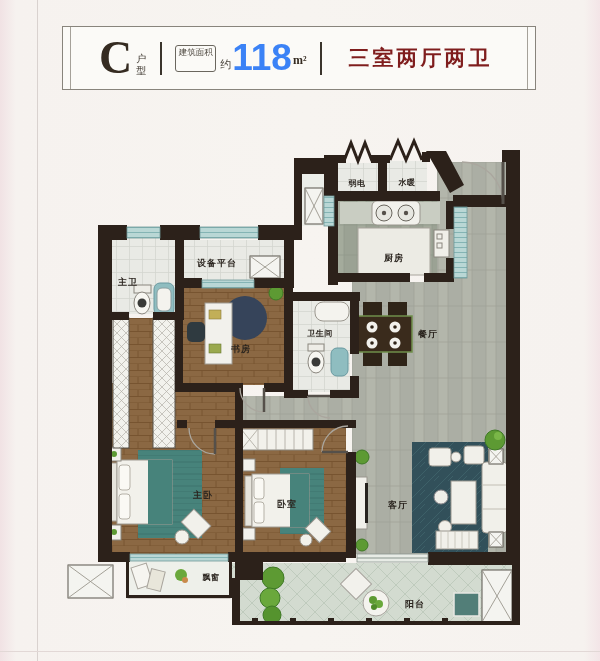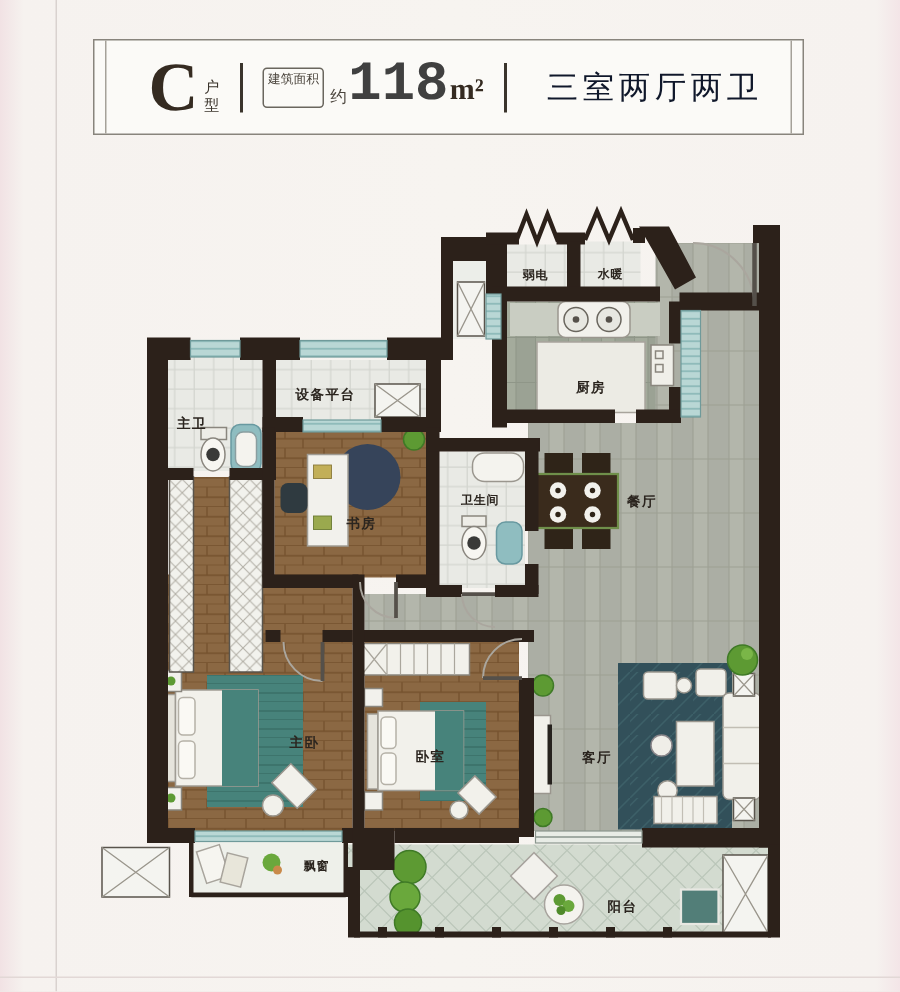--- a/index.html
+++ b/index.html
@@ -19,23 +19,23 @@
     content:"";position:absolute;top:0;bottom:0;width:1px;background:#a5a199;
   }
   .header-box::before{left:7px;} .header-box::after{right:7px;}
   .type-wrap{display:flex;margin-left:36px;}
   .c-letter{font-family:"Liberation Serif",serif;font-size:46px;font-weight:700;line-height:0.9;color:#352b21;}
   .type-suffix{width:12px;font-size:10px;line-height:12px;word-break:break-all;margin:16px 0 0 3px;color:#3a332b;text-align:center;}
   .hdr-divider{width:2px;height:33px;background:#3a342c;margin:0 13px;}
   .area-box{box-sizing:border-box;border:1.5px solid #6a665e;border-radius:3px;width:41px;height:27px;
     font-size:8.5px;line-height:11px;text-align:center;word-break:break-all;padding-top:1px;color:#4a443c;}
   .approx{font-size:11px;margin:12px 1px 0 4px;color:#4a443c;}
-  .area-val{font-family:Liberation Mono, monospace;font-size:37px;font-weight:700;line-height:0.9;color:#404040;}
-  .area-unit{font-family:"Liberation Serif",serif;font-size:20px;font-weight:700;margin:4px 0 0 1px;color:#352b21;}
-  .layout-text{font-size:21px;font-weight:400;letter-spacing:3px;margin-left:14px;color:#0f172a;white-space:nowrap;}
+  .area-val{font-family:Liberation Sans, sans-serif;font-size:37px;font-weight:700;line-height:0.9;color:#3b82f6;}
+  .area-unit{font-family:"Liberation Serif",serif;font-size:12px;font-weight:700;margin:4px 0 0 1px;color:#352b21;}
+  .layout-text{font-size:21px;font-weight:700;letter-spacing:3px;margin-left:14px;color:#7f1d1d;white-space:nowrap;}
   svg.plan{position:absolute;left:0;top:0;}
   svg text{font-family:"Liberation Sans",sans-serif;font-weight:bold;fill:#2b251f;}
   .room-label{font-size:9px;letter-spacing:1px;}
   .room-label-sm{font-size:8px;letter-spacing:0.5px;}
 </style>
 </head>
 <body>
 
 <div class="page">
   <div class="scan-line-v"></div>

